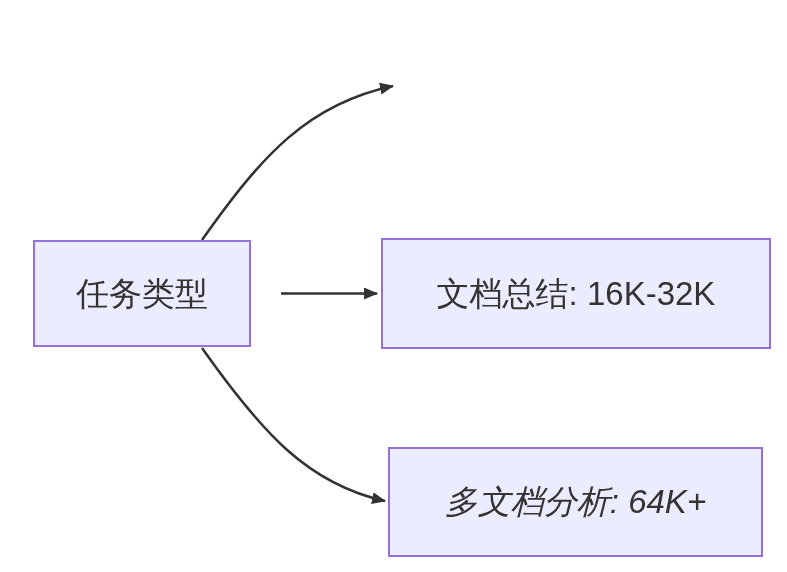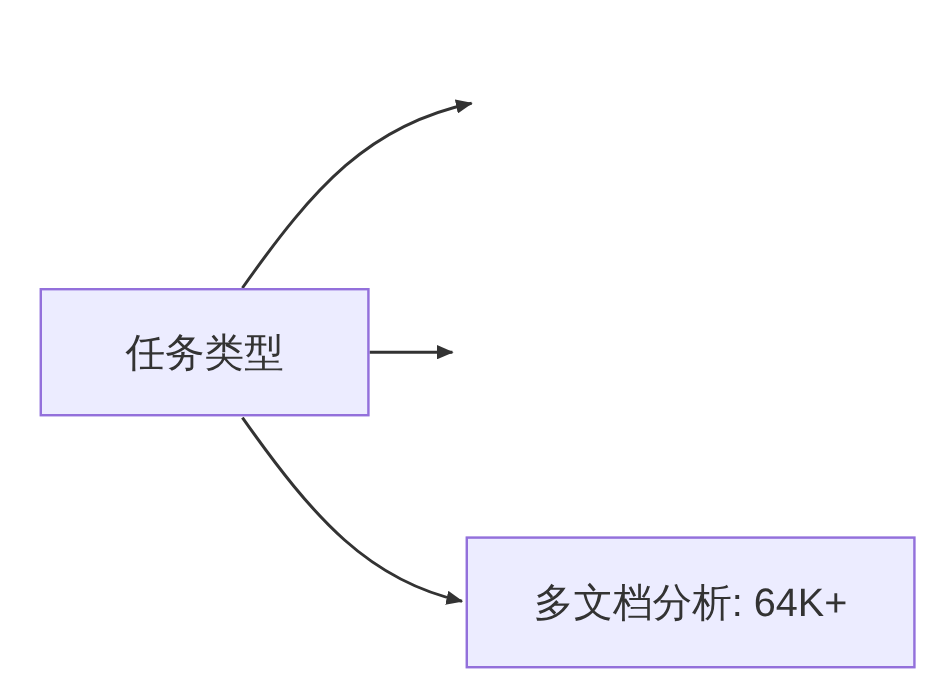--- a/index.html
+++ b/index.html
@@ -38,24 +38,24 @@
     background: var(--node-fill, #ECECFF);
     border: 2.5px solid var(--node-border, #9370DB);
     display: flex;
     align-items: center;
     justify-content: center;
     font-size: 33px;
     line-height: 1.2;
     color: var(--text, #333333);
     white-space: nowrap;
   }
-  .node-root   { left: 33px;  top: 240px; width: 275px; height: 107px; }
+  .node-root   { left: 33px;  top: 240px; width: 218px; height: 107px; }
   .node-top    { left: 397px; top: 30px;  width: 356px; height: 110px; }
   .node-middle { left: 381px; top: 238px; width: 390px; height: 111px; }
-  .node-bottom { left: 388px; top: 447px; width: 375px; height: 110px; }
+  .node-bottom { left: 388px; top: 447px; width: 375px; height: 110px; font-style: italic; }
 </style>
 </head>
 <body>
 
 <div class="diagram">
 
   <svg class="edges-svg" viewBox="0 0 787 572" xmlns="http://www.w3.org/2000/svg" aria-hidden="true">
     <defs>
       <marker id="arrow" viewBox="0 0 14 12" refX="13" refY="6" markerWidth="14" markerHeight="12" markerUnits="userSpaceOnUse" orient="auto">
         <path d="M0,0 L14,6 L0,12 Z"></path>
@@ -64,18 +64,21 @@
     <path class="edge" d="M202,240 C262,155 308,104 393,86" marker-end="url(#arrow)"></path>
     <path class="edge" d="M281,293.5 L377,293.5" marker-end="url(#arrow)"></path>
     <path class="edge" d="M202,348 C262,433 308,484 385,501" marker-end="url(#arrow)"></path>
   </svg>
 
   <div class="node node-root">
     <span>任务类型</span>
   </div>
 
 
+  <div class="node node-middle">
+    <span>文档总结: 16K-32K</span>
+  </div>
 
   <div class="node node-bottom">
     <span>多文档分析: 64K+</span>
   </div>
 
 </div>
 
 </body></html>

